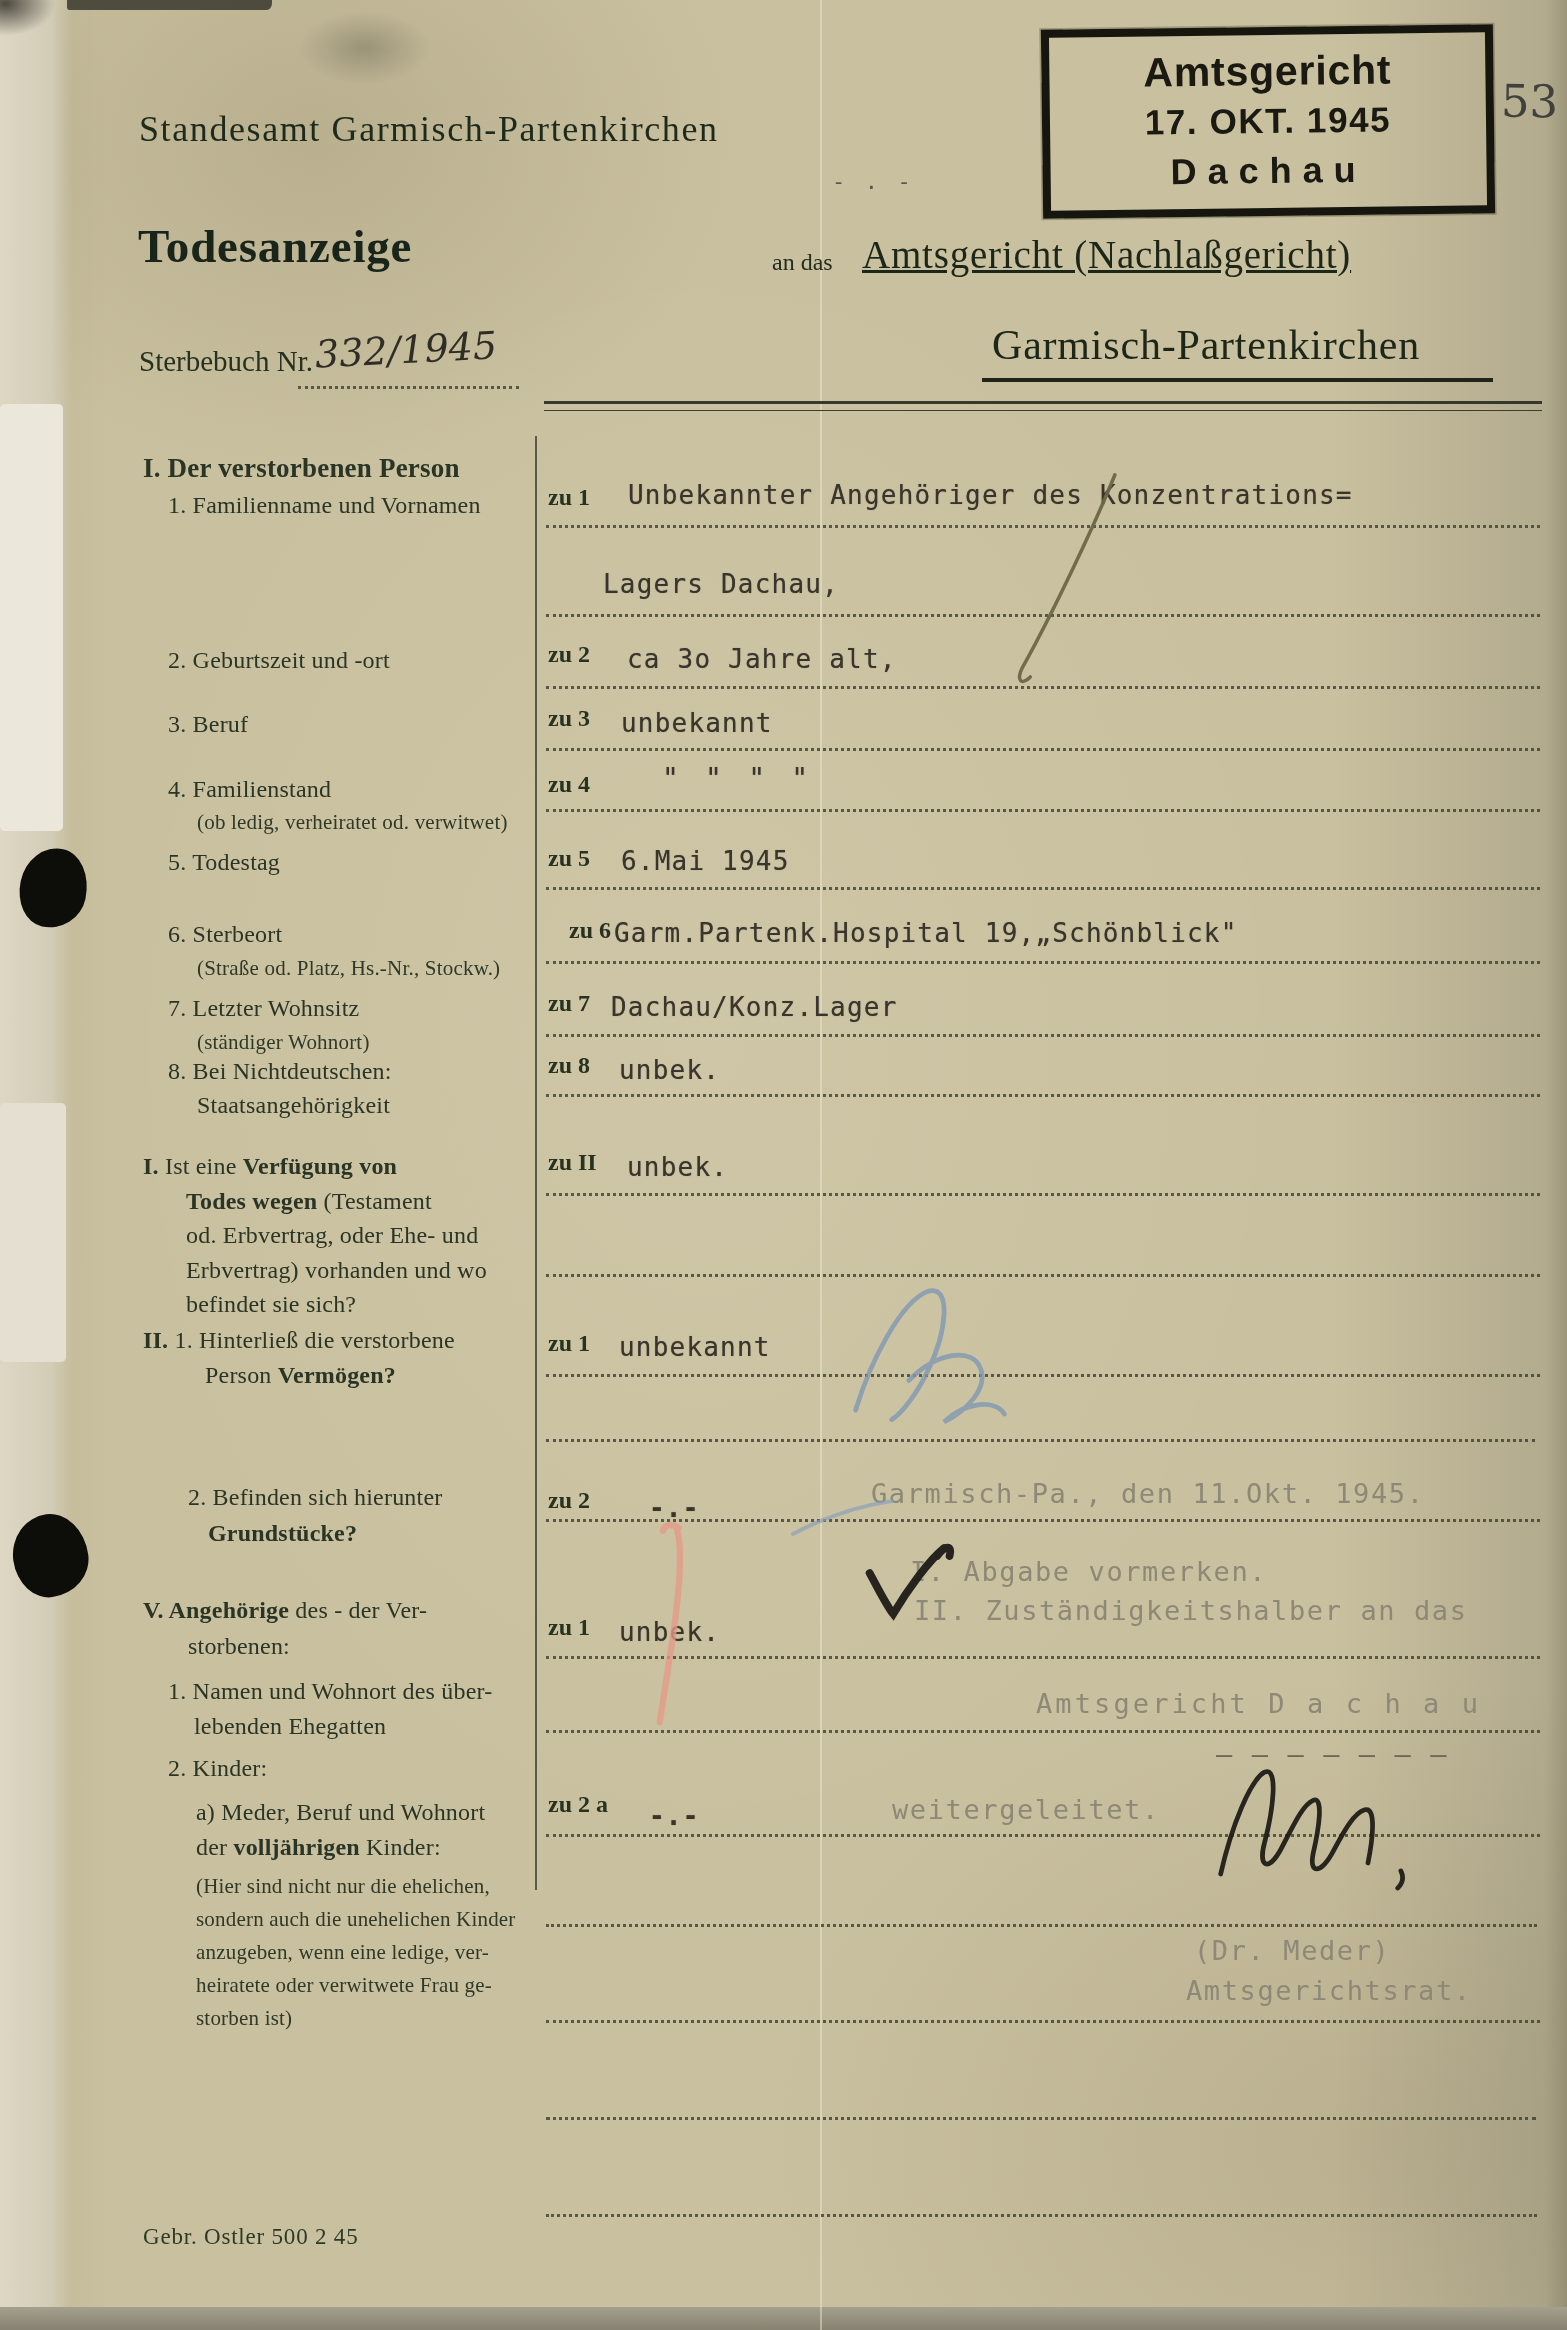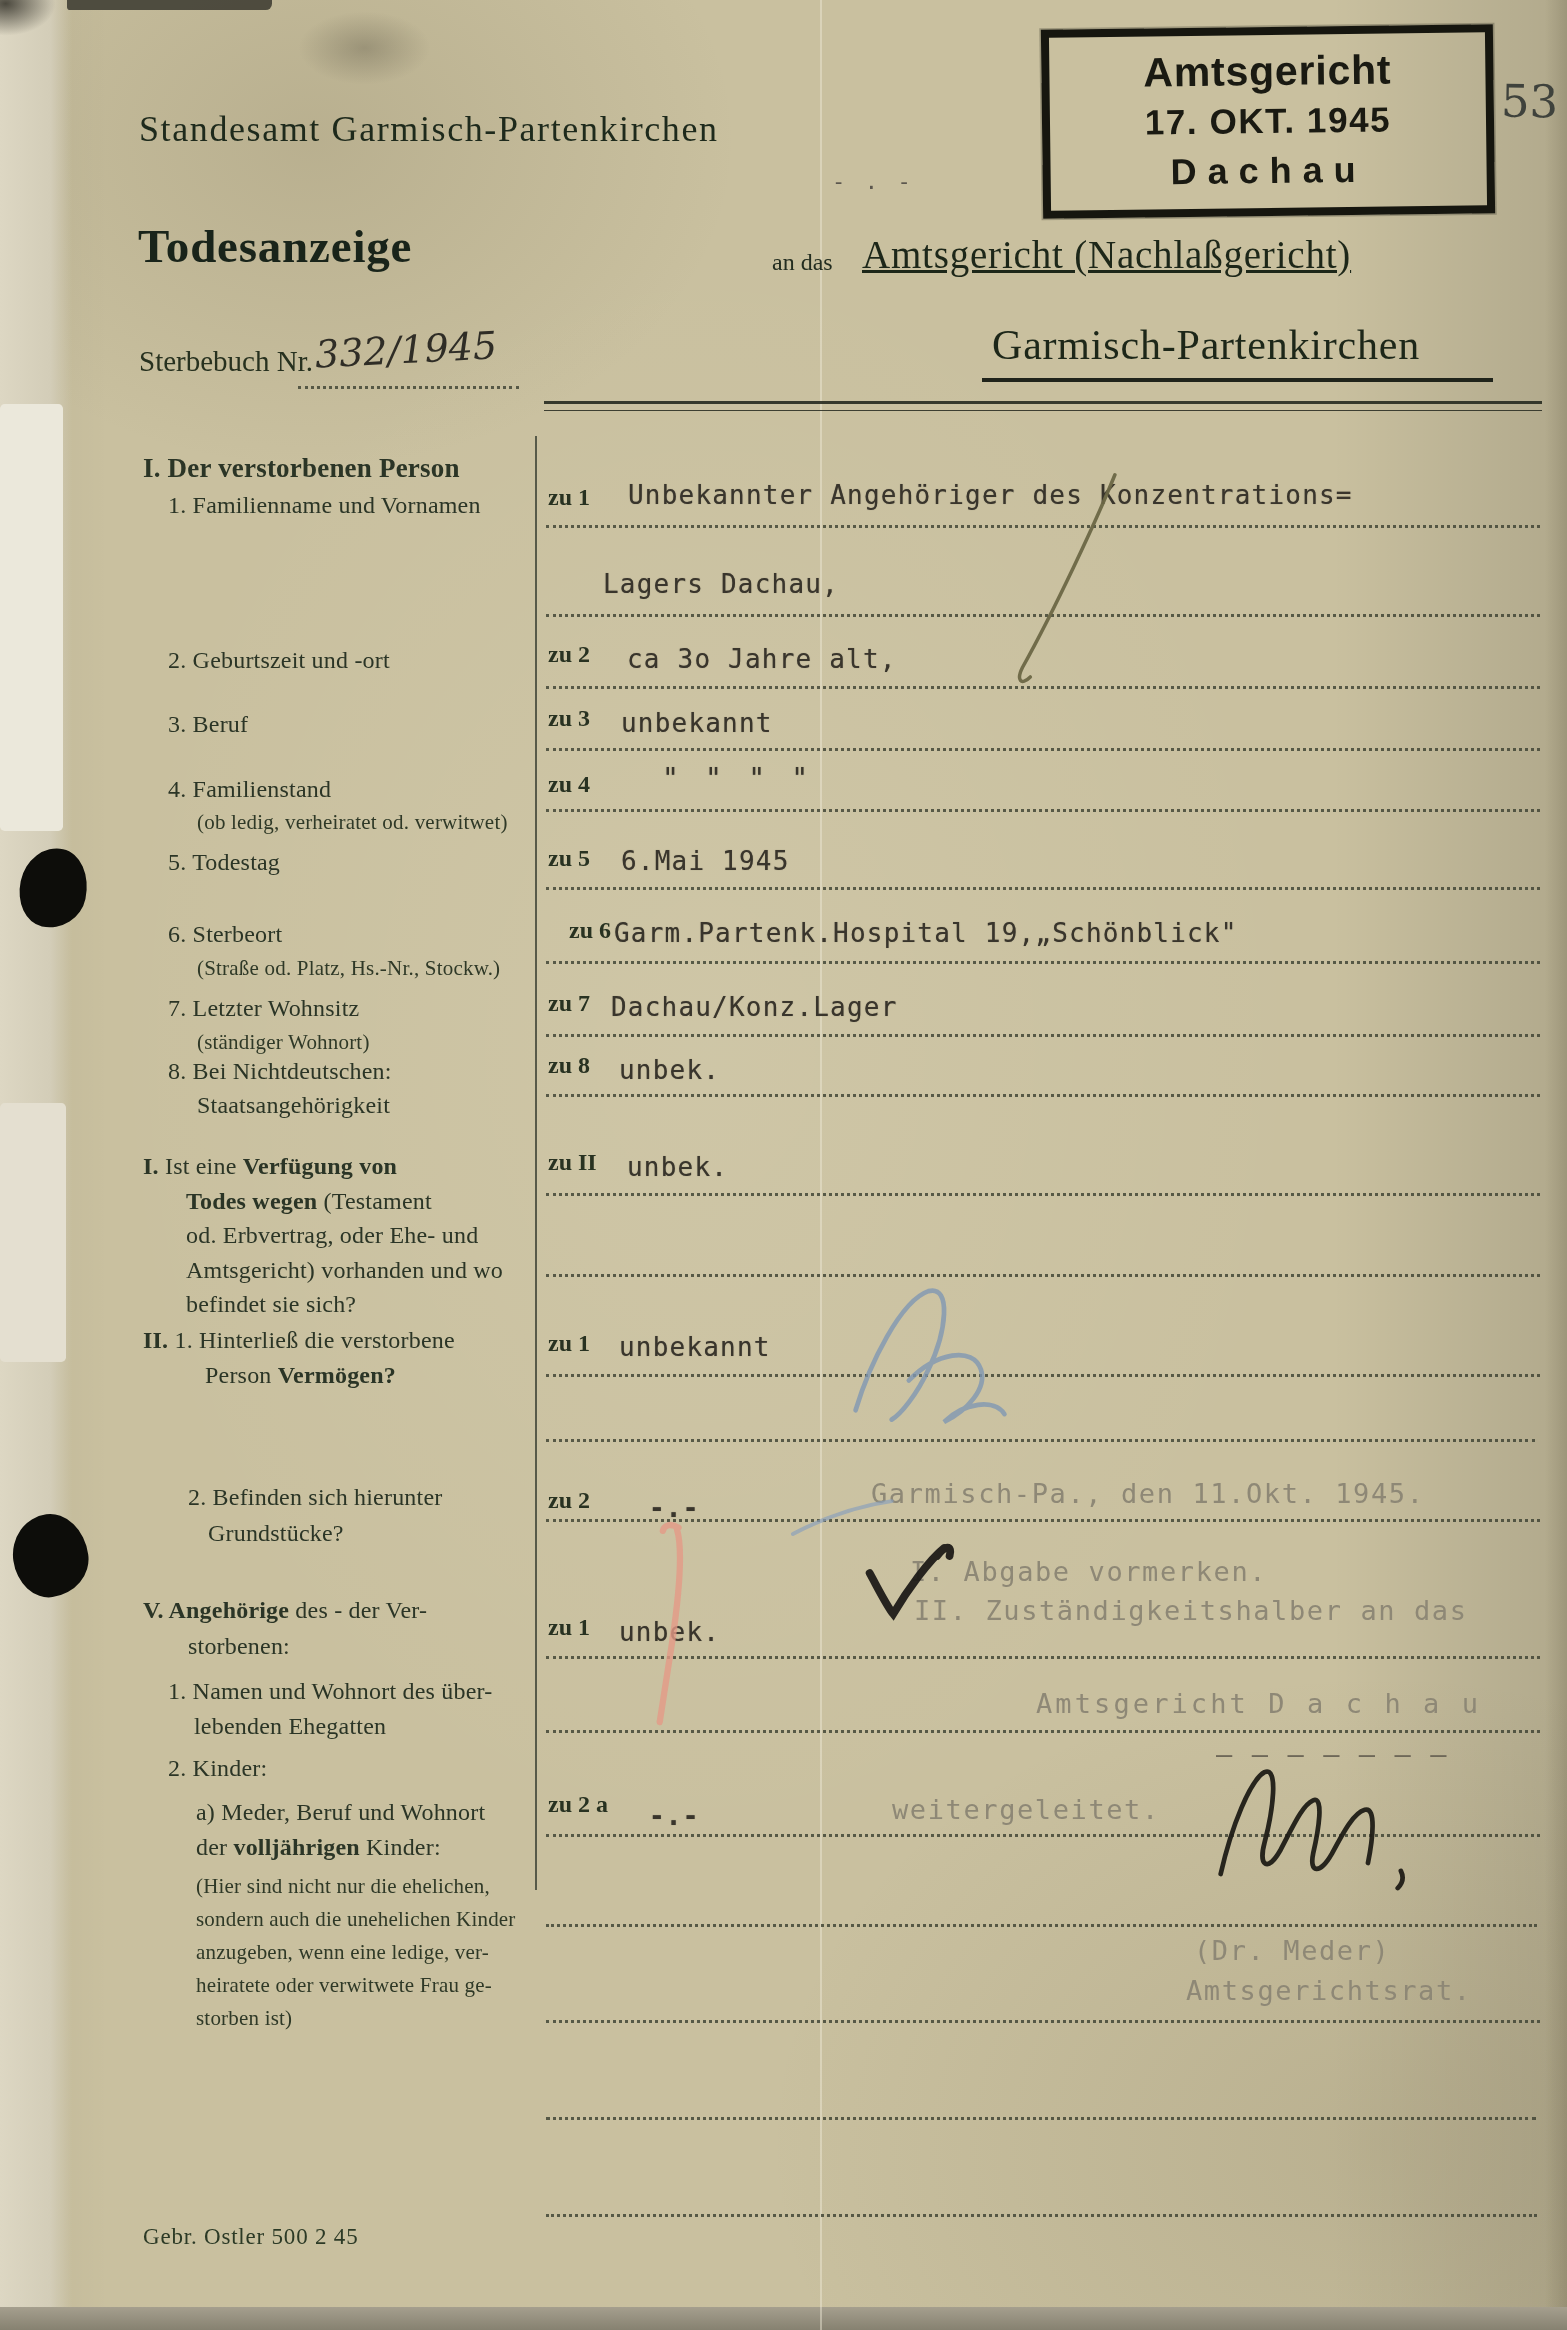--- a/index.html
+++ b/index.html
@@ -110,27 +110,27 @@
   <div class="abs fp" style="left:168px;top:921px;">6. Sterbeort</div>
   <div class="abs fpn" style="left:197px;top:956px;">(Straße od. Platz, Hs.-Nr., Stockw.)</div>
   <div class="abs fp" style="left:168px;top:995px;">7. Letzter Wohnsitz</div>
   <div class="abs fpn" style="left:197px;top:1030px;">(ständiger Wohnort)</div>
   <div class="abs fp" style="left:168px;top:1058px;">8. Bei Nichtdeutschen:</div>
   <div class="abs fp" style="left:197px;top:1092px;">Staatsangehörigkeit</div>
 
   <div class="abs fp" style="left:143px;top:1153px;"><span class="b">I.</span><span> Ist eine </span><span class="b">Verfügung von</span></div>
   <div class="abs fp" style="left:186px;top:1188px;"><span class="b">Todes wegen</span><span> (Testament</span></div>
   <div class="abs fp" style="left:186px;top:1222px;">od. Erbvertrag, oder Ehe- und</div>
-  <div class="abs fp" style="left:186px;top:1257px;">Amtsgericht) vorhanden und wo</div>
+  <div class="abs fp" style="left:186px;top:1257px;">Erbvertrag) vorhanden und wo</div>
   <div class="abs fp" style="left:186px;top:1291px;">befindet sie sich?</div>
 
   <div class="abs fp" style="left:143px;top:1327px;"><span class="b">II.</span><span> 1. Hinterließ die verstorbene</span></div>
   <div class="abs fp" style="left:205px;top:1362px;"><span>Person </span><span class="b">Vermögen?</span></div>
   <div class="abs fp" style="left:188px;top:1484px;">2. Befinden sich hierunter</div>
-  <div class="abs fp" style="left:208px;top:1520px;">Grundstücke?</div>
+  <div class="abs fp" style="left:208px;top:1520px;font-weight:bold;">Grundstücke?</div>
 
   <div class="abs fp" style="left:143px;top:1597px;"><span class="b">V. Angehörige</span><span> des - der Ver-</span></div>
   <div class="abs fp" style="left:188px;top:1633px;">storbenen:</div>
   <div class="abs fp" style="left:168px;top:1678px;">1. Namen und Wohnort des über-</div>
   <div class="abs fp" style="left:194px;top:1713px;">lebenden Ehegatten</div>
   <div class="abs fp" style="left:168px;top:1755px;">2. Kinder:</div>
   <div class="abs fp" style="left:196px;top:1799px;">a) Meder, Beruf und Wohnort</div>
   <div class="abs fp" style="left:196px;top:1834px;"><span>der </span><span class="b">volljährigen</span><span> Kinder:</span></div>
   <div class="abs fpn" style="left:196px;top:1874px;">(Hier sind nicht nur die ehelichen,</div>
   <div class="abs fpn" style="left:196px;top:1907px;">sondern auch die unehelichen Kinder</div>

